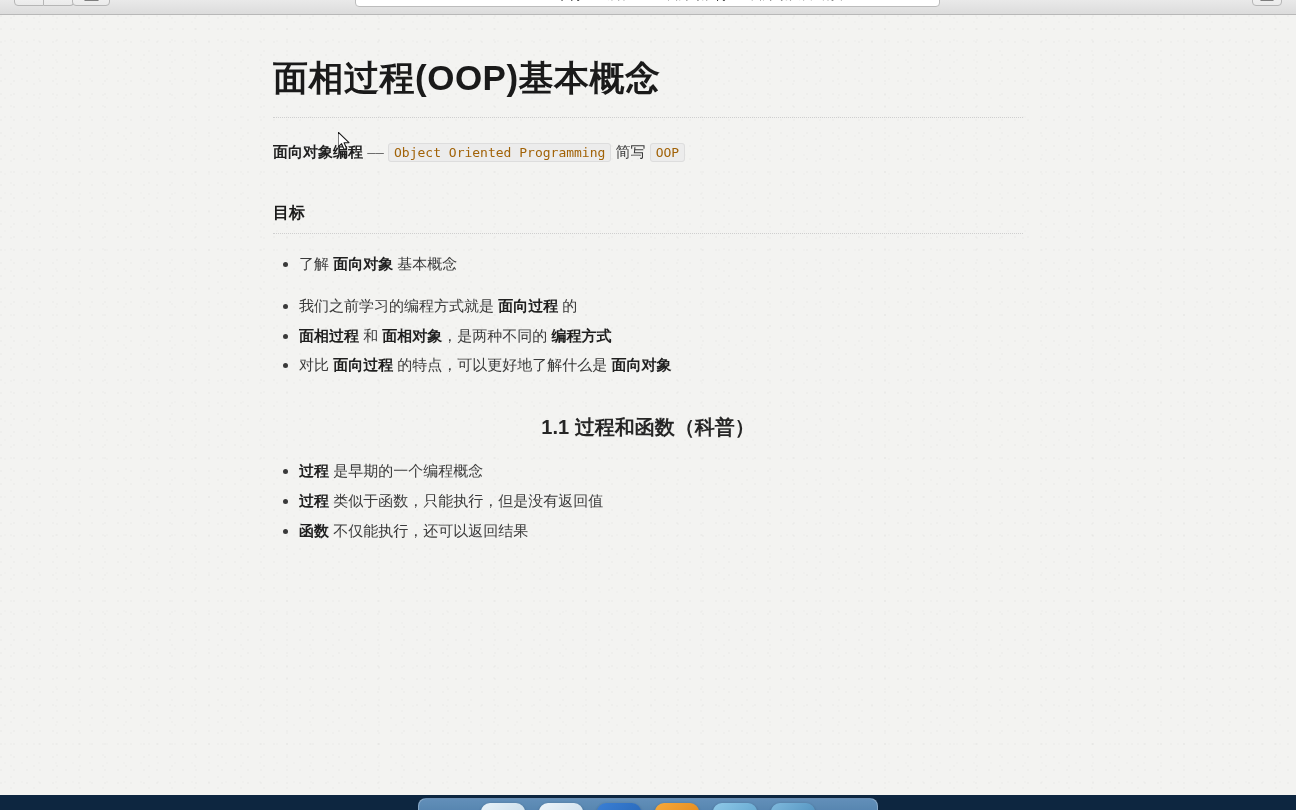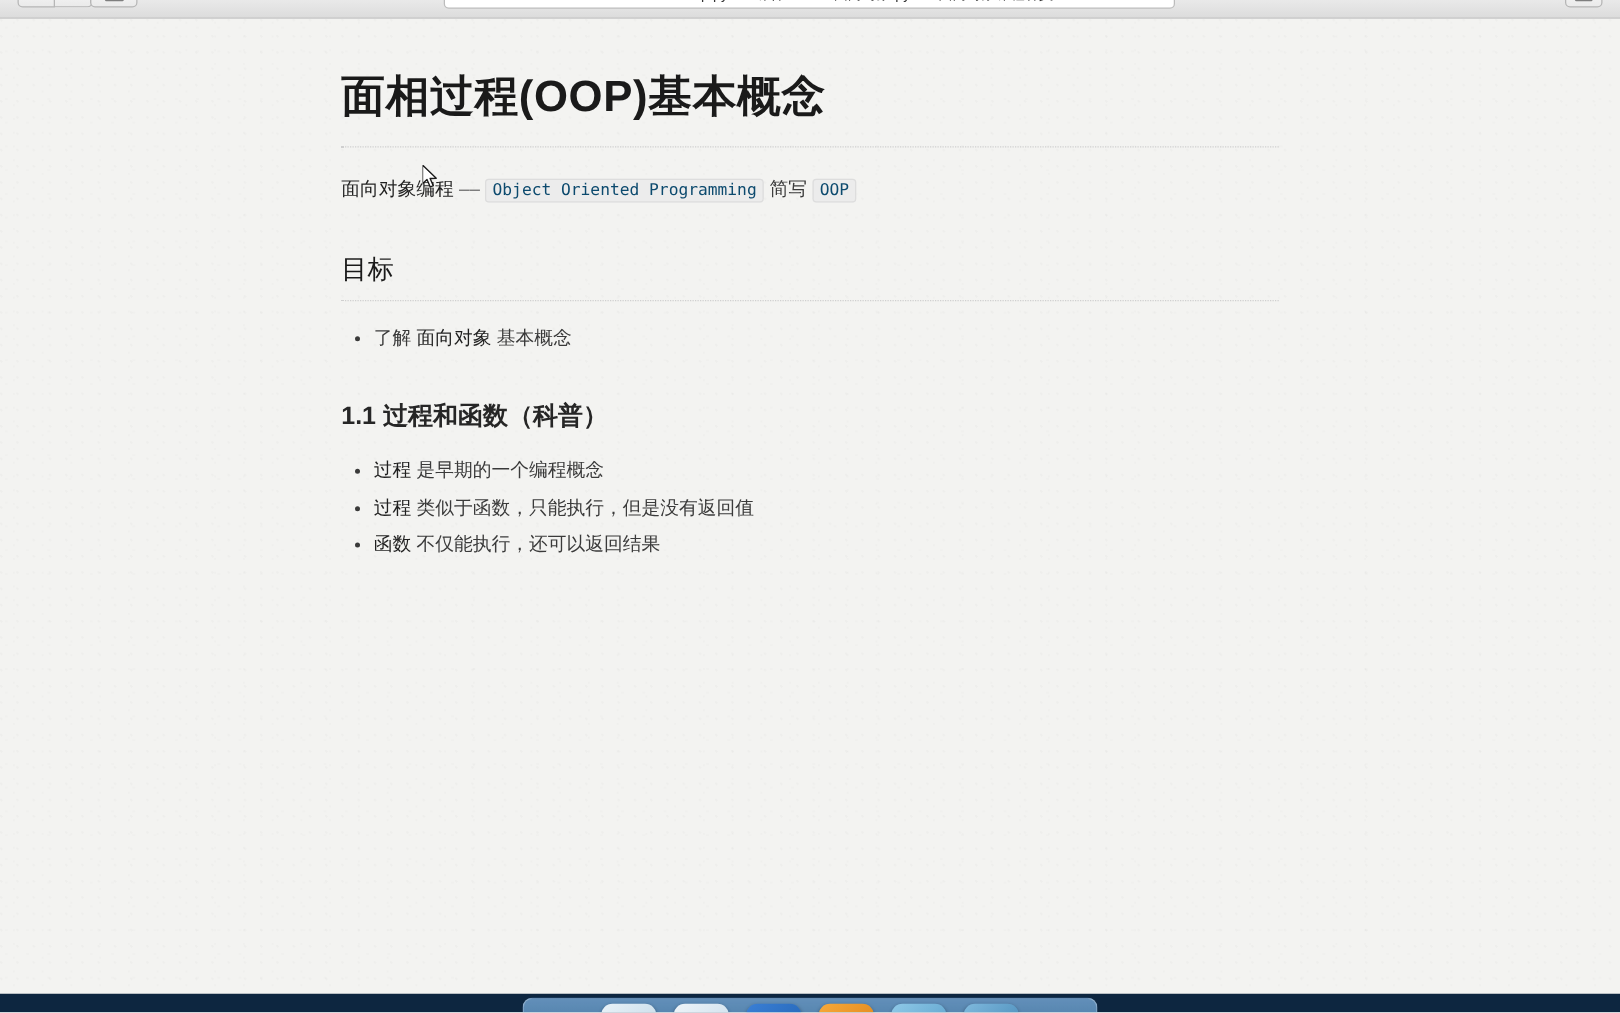--- a/index.html
+++ b/index.html
@@ -141,35 +141,36 @@
     font-weight: bold;
     color: #1a1a1a;
     margin: 0 0 0 0;
     padding-bottom: 16px;
     letter-spacing: 0.5px;
     line-height: 1.3;
     border-bottom: 1px dotted #cfcfcf;
   }
 
   h2.doc-h2 {
-    font-size: 21px;
-    font-weight: normal;
+    font-size: 16px;
+    font-weight: bold;
     color: #1a1a1a;
     margin: 38px 0 0 0;
     padding-bottom: 10px;
     border-bottom: 1px dotted #cfcfcf;
     line-height: 1.35;
   }
 
   h3.doc-h3 {
     font-size: 20px;
     font-weight: bold;
     color: #262626;
     margin: 36px 0 0 0;
     line-height: 1.4;
+    text-align: center;
   }
 
   h4.doc-h4 {
     font-size: 15.5px;
     font-weight: bold;
     color: #2b2b2b;
     margin: 32px 0 0 0;
     line-height: 1.4;
   }
 
@@ -185,30 +186,30 @@
   }
   ul.doc-ul li, ol.doc-ol li {
     margin: 0 0 6px 0;
     font-size: 15px;
     color: #3a3a3a;
     line-height: 1.58;
   }
   ul.doc-ul { list-style: disc; }
   ol.doc-ol { list-style: decimal; }
 
-  b, strong { font-weight: normal; color: #1f1f1f; }
+  b, strong { font-weight: bold; color: #1f1f1f; }
 
   code.inline {
     font-family: "DejaVu Sans Mono", "Liberation Mono", monospace;
     font-size: 13px;
     background: #ececec;
     border: 1px solid #dddddd;
     border-radius: 3px;
     padding: 1px 5px;
-    color: #0c4a6e;
+    color: #a16207;
     white-space: nowrap;
   }
   code.inline.cjk {
     font-family: "Liberation Sans", "DejaVu Sans", sans-serif;
     font-size: 13px;
   }
 
   .sep-dash { color: #6d6d6d; }
 
   
@@ -297,20 +298,31 @@
         <code class="inline">OOP</code>
       </p>
 
       <h2 class="doc-h2">目标</h2>
       <ul class="doc-ul">
         <li>
           <span>了解 </span><b>面向对象</b><span> 基本概念</span>
         </li>
       </ul>
 
+      <ul class="doc-ul">
+        <li>
+          <span>我们之前学习的编程方式就是 </span><b>面向过程</b><span> 的</span>
+        </li>
+        <li>
+          <b>面相过程</b><span> 和 </span><b>面相对象</b><span>，是两种不同的 </span><b>编程方式</b>
+        </li>
+        <li>
+          <span>对比 </span><b>面向过程</b><span> 的特点，可以更好地了解什么是 </span><b>面向对象</b>
+        </li>
+      </ul>
 
       <h3 class="doc-h3">1.1 过程和函数（科普）</h3>
       <ul class="doc-ul">
         <li>
           <b>过程</b><span> 是早期的一个编程概念</span>
         </li>
         <li>
           <b>过程</b><span> 类似于函数，只能执行，但是没有返回值</span>
         </li>
         <li>

